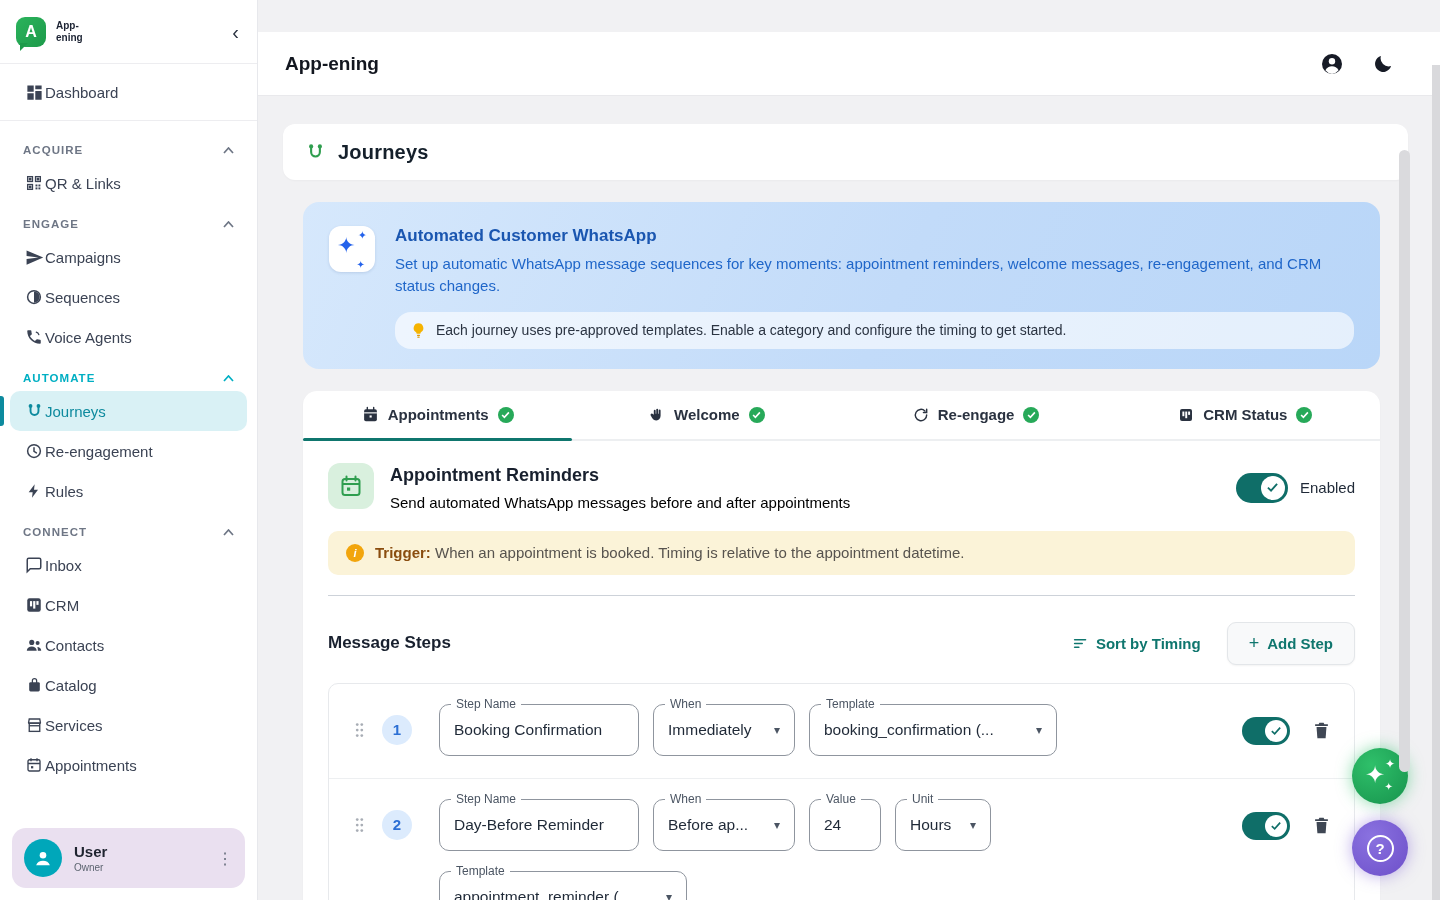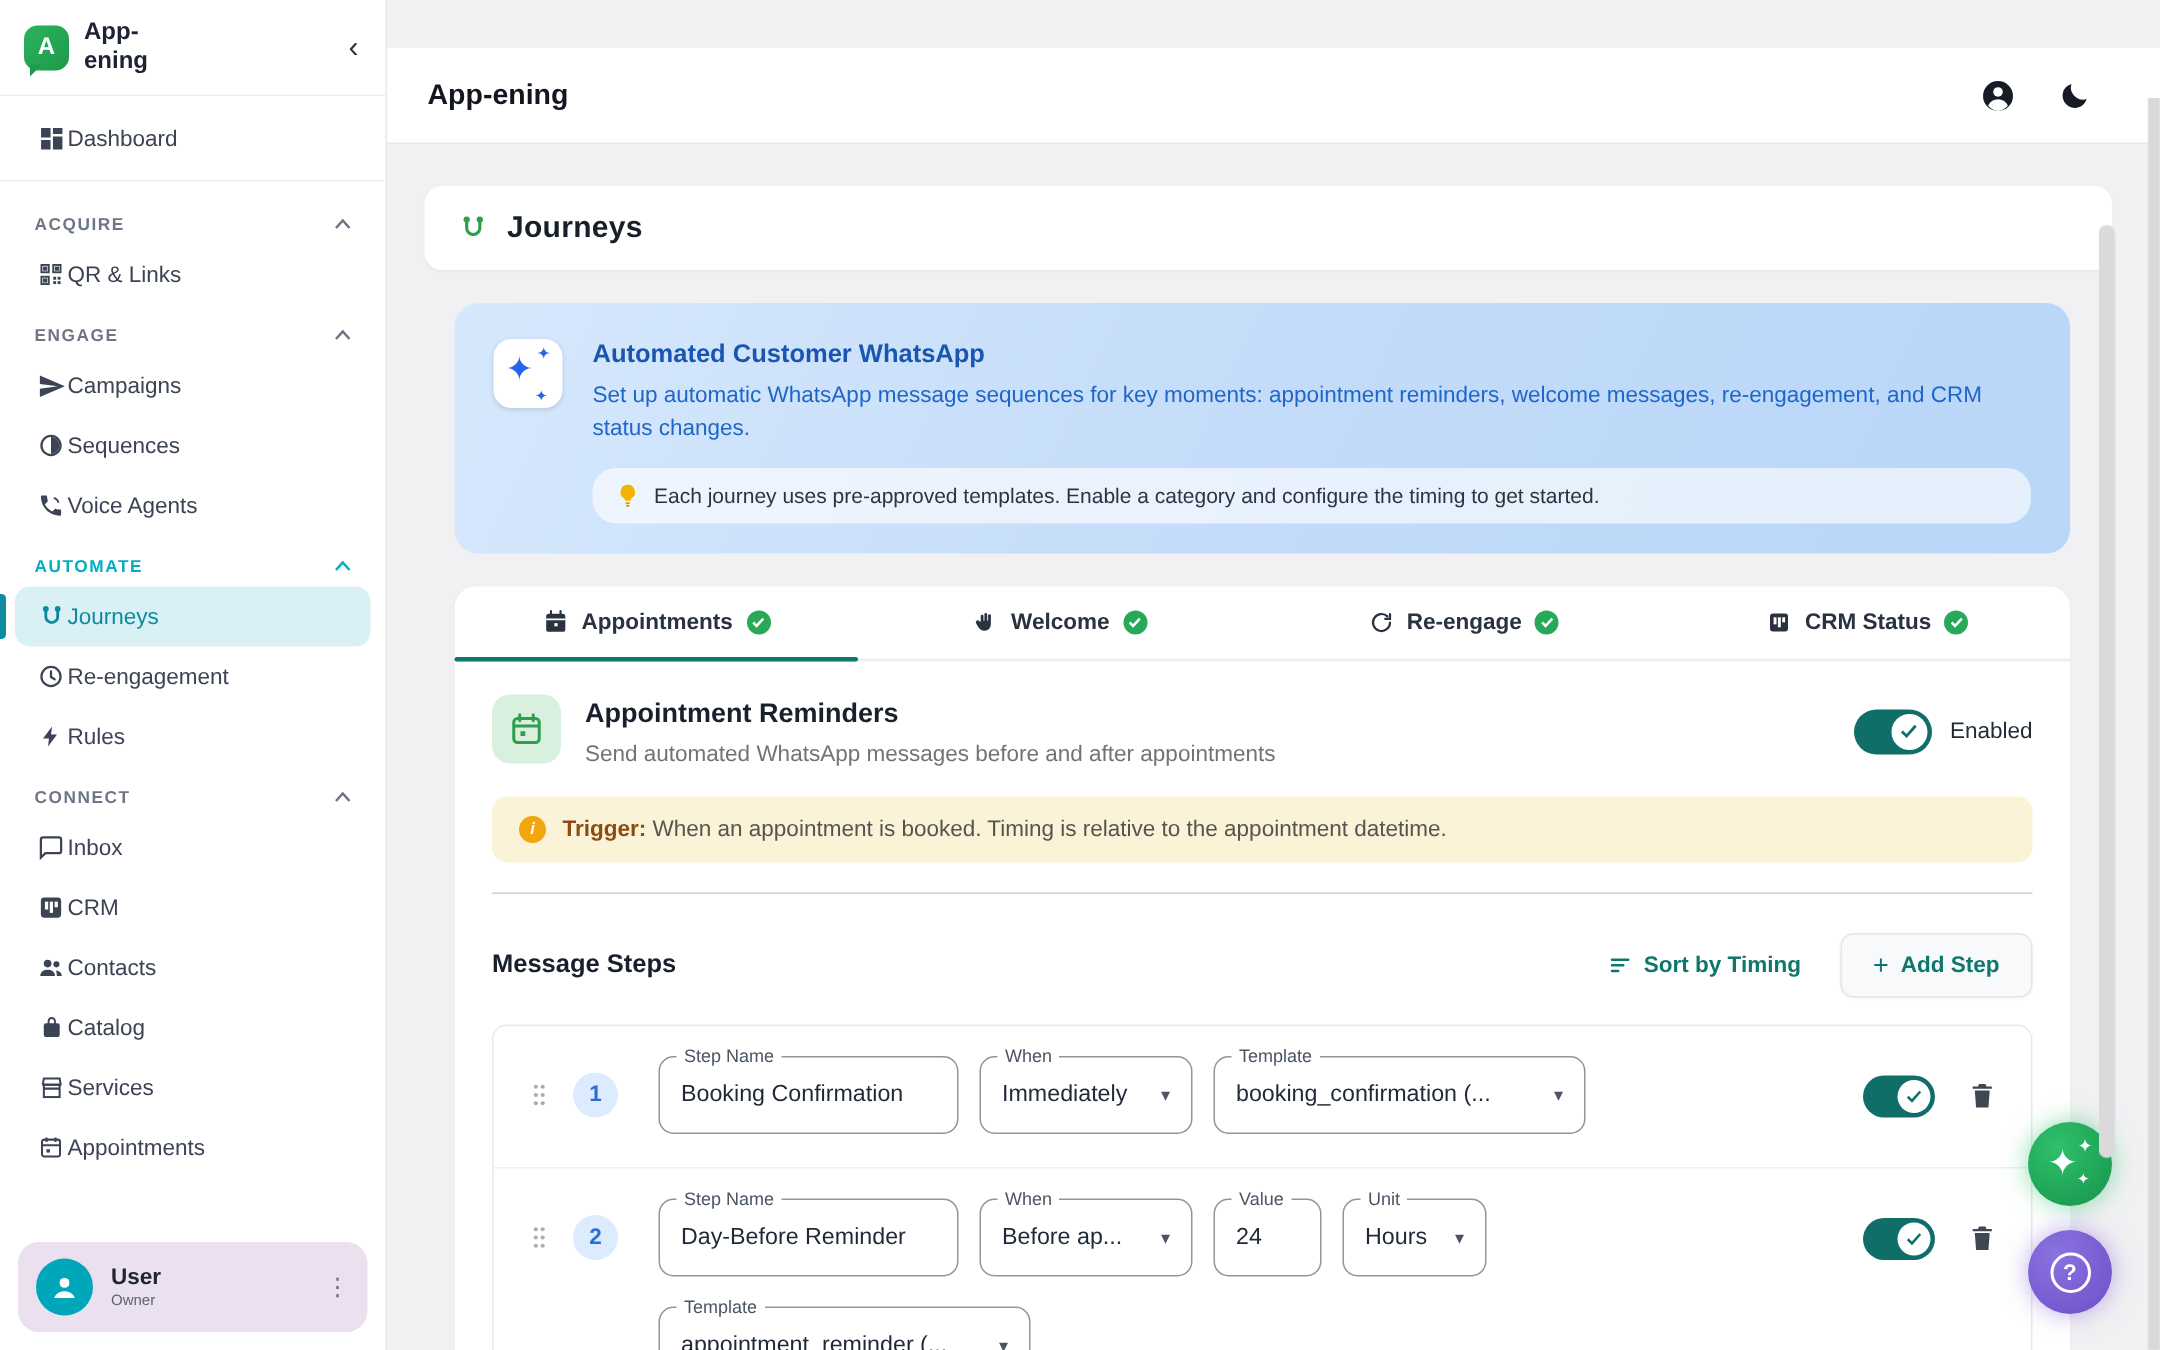--- a/index.html
+++ b/index.html
@@ -10,21 +10,21 @@
   
   .sidebar { width:258px; min-width:258px; background:#fff; border-right:1px solid #e7e8ec;
     display:flex; flex-direction:column; height:900px; }
   .side-top { height:64px; border-bottom:1px solid #ededf0; display:flex; align-items:center;
     padding:0 18px 0 16px; gap:10px; }
   .logo-tile { width:30px; height:30px; border-radius:9px; background:linear-gradient(135deg,#2bb35c,#1d9a4a);
     color:#fff; font-weight:bold; font-size:16px; display:flex; align-items:center; justify-content:center;
     position:relative; }
   .logo-tile::after { content:""; position:absolute; left:4px; bottom:-4px; border:4px solid transparent;
     border-top-color:#1d9a4a; border-left-color:#1d9a4a; }
-  .logo-text { font-size:16px; font-weight:bold; color:#1c2333; line-height:1.15; }
+  .logo-text { font-size:10px; font-weight:bold; color:#1c2333; line-height:1.15; }
   .collapse { margin-left:auto; font-size:20px; color:#2a3240; cursor:pointer; line-height:1; }
   .nav { flex:1; overflow:hidden; padding:8px 10px 0 10px; position:relative; }
   .nav-item { display:flex; align-items:center; padding:10px 13px; border-radius:10px;
     font-size:15px; color:#3b4354; cursor:pointer; position:relative; }
   .nav-item .nicon { width:22px; height:20px; display:flex; align-items:center; justify-content:center; color:#3b4354; }
   .nav-item.active { background:#d9f1f5; color:#0d8a9e; }
   .nav-item.active .nicon { color:#0d8a9e; }
   .nav-item.active::before { content:""; position:absolute; left:-10px; top:5px; bottom:5px; width:4px;
     background:#0d8a9e; border-radius:0 3px 3px 0; }
   .nav-divider { border-top:1px solid #ededf0; margin:8px -10px; }
@@ -73,21 +73,21 @@
   .tab.active::after { content:""; position:absolute; left:0; right:0; bottom:-2px; height:3px;
     background:#0f766e; border-radius:2px; }
   .check-badge { width:16px; height:16px; border-radius:50%; background:#27a959; display:inline-flex;
     align-items:center; justify-content:center; }
 
   .card-body { padding:22px 25px 0 25px; }
   .cat-row { display:flex; align-items:flex-start; gap:16px; }
   .cat-icon { width:46px; height:46px; min-width:46px; border-radius:12px; background:#d9f0de;
     display:flex; align-items:center; justify-content:center; color:#2f9e4f; }
   .cat-title { font-size:18px; font-weight:bold; color:#18202e; margin-top:2px; }
-  .cat-sub { font-size:15px; color:#737373; margin-top:8px; }
+  .cat-sub { font-size:15px; color:#000000; margin-top:8px; }
   .cat-right { margin-left:auto; display:flex; align-items:center; gap:12px; margin-top:10px; }
   .toggle { width:52px; height:30px; border-radius:15px; background:#0f6e68; position:relative; cursor:pointer; }
   .toggle .knob { position:absolute; right:3px; top:3px; width:24px; height:24px; border-radius:50%;
     background:#fff; display:flex; align-items:center; justify-content:center; }
   .enabled-label { font-size:15px; color:#1f2937; }
   .toggle.small { width:48px; height:28px; }
   .toggle.small .knob { width:22px; height:22px; }
 
   .trigger { margin-top:20px; background:#fbf3d8; border-radius:10px; padding:13px 18px; display:flex;
     align-items:center; gap:11px; font-size:15px; color:#57534e; }

